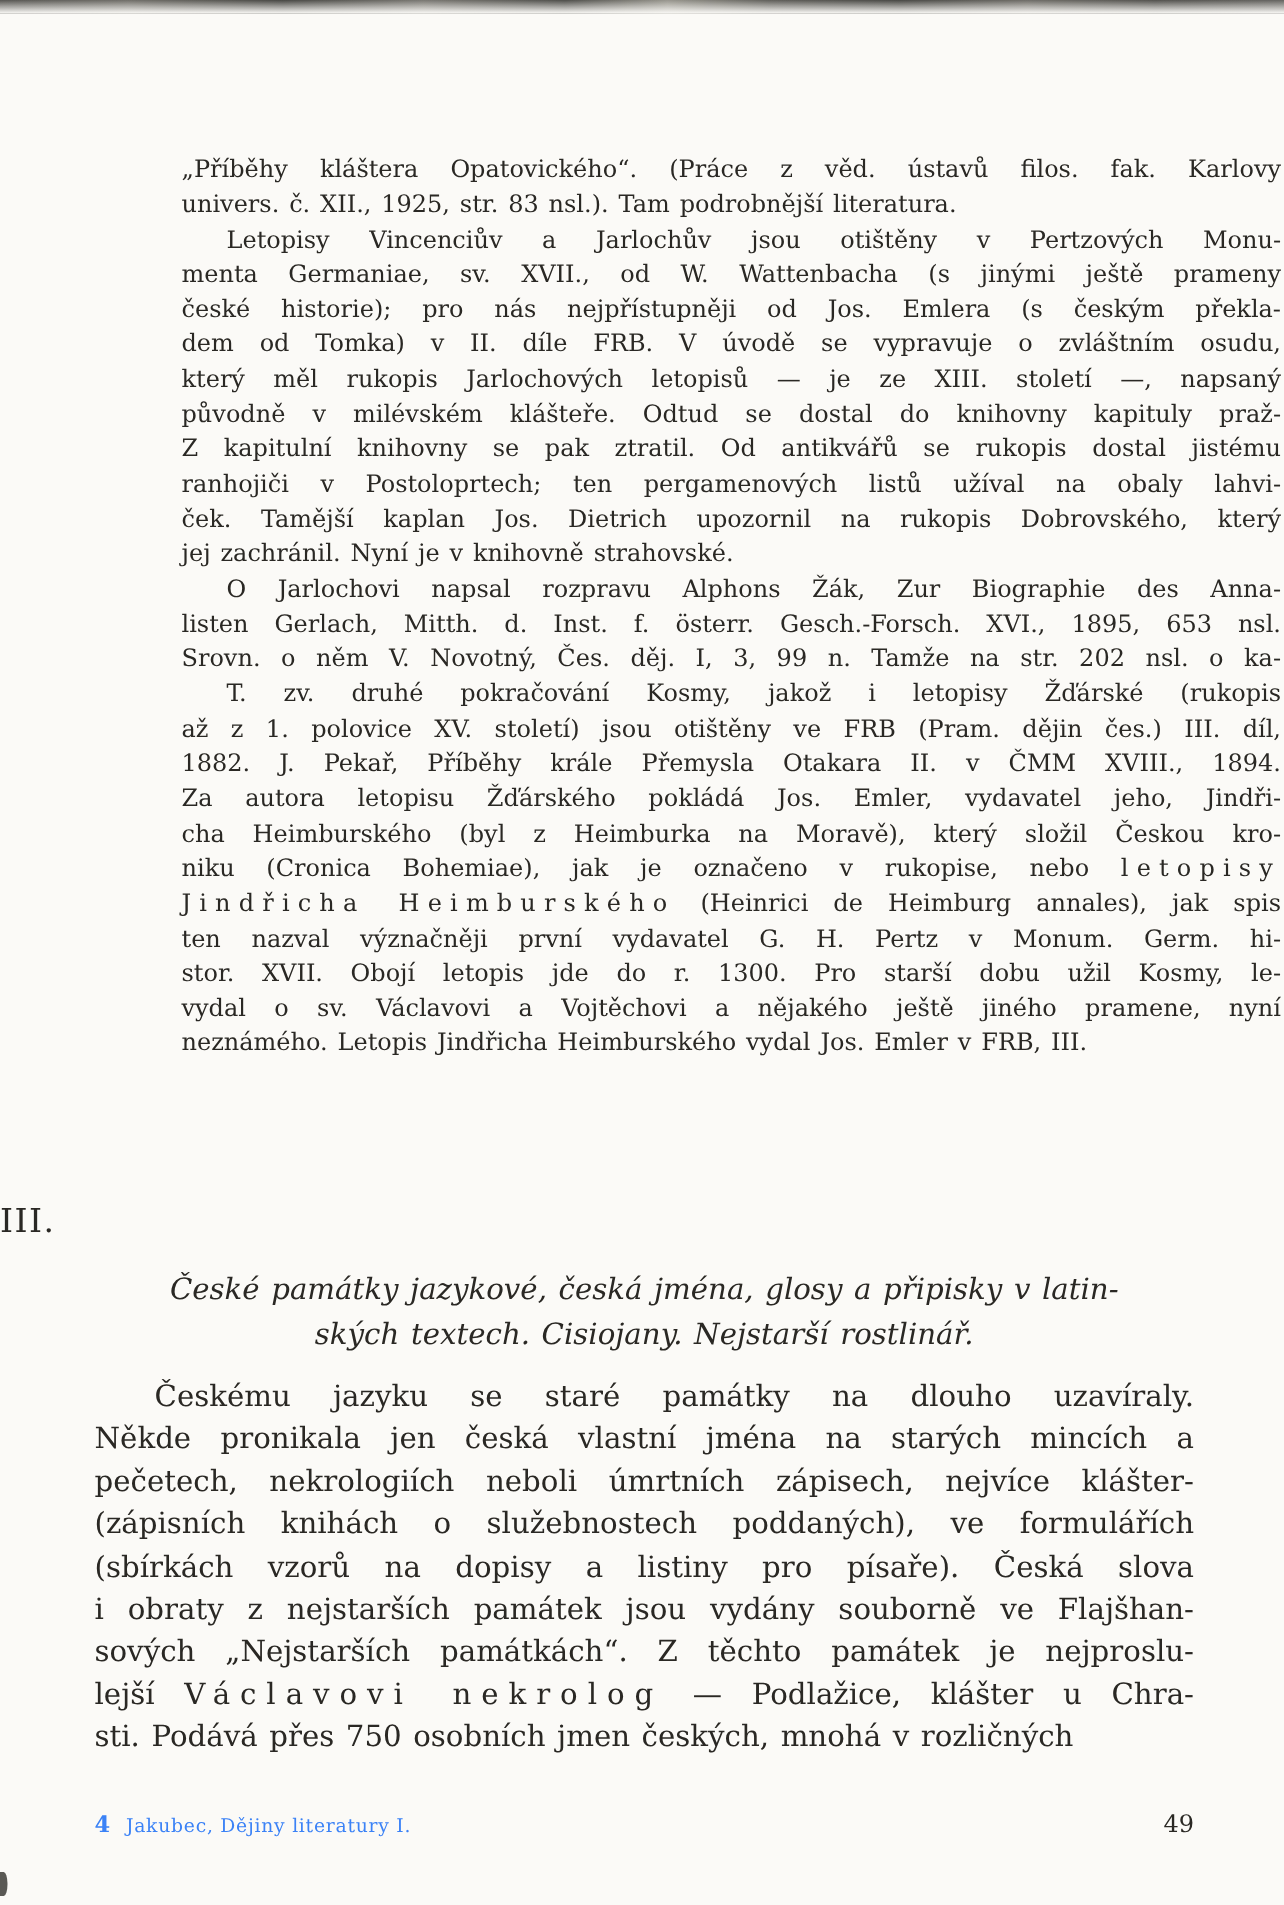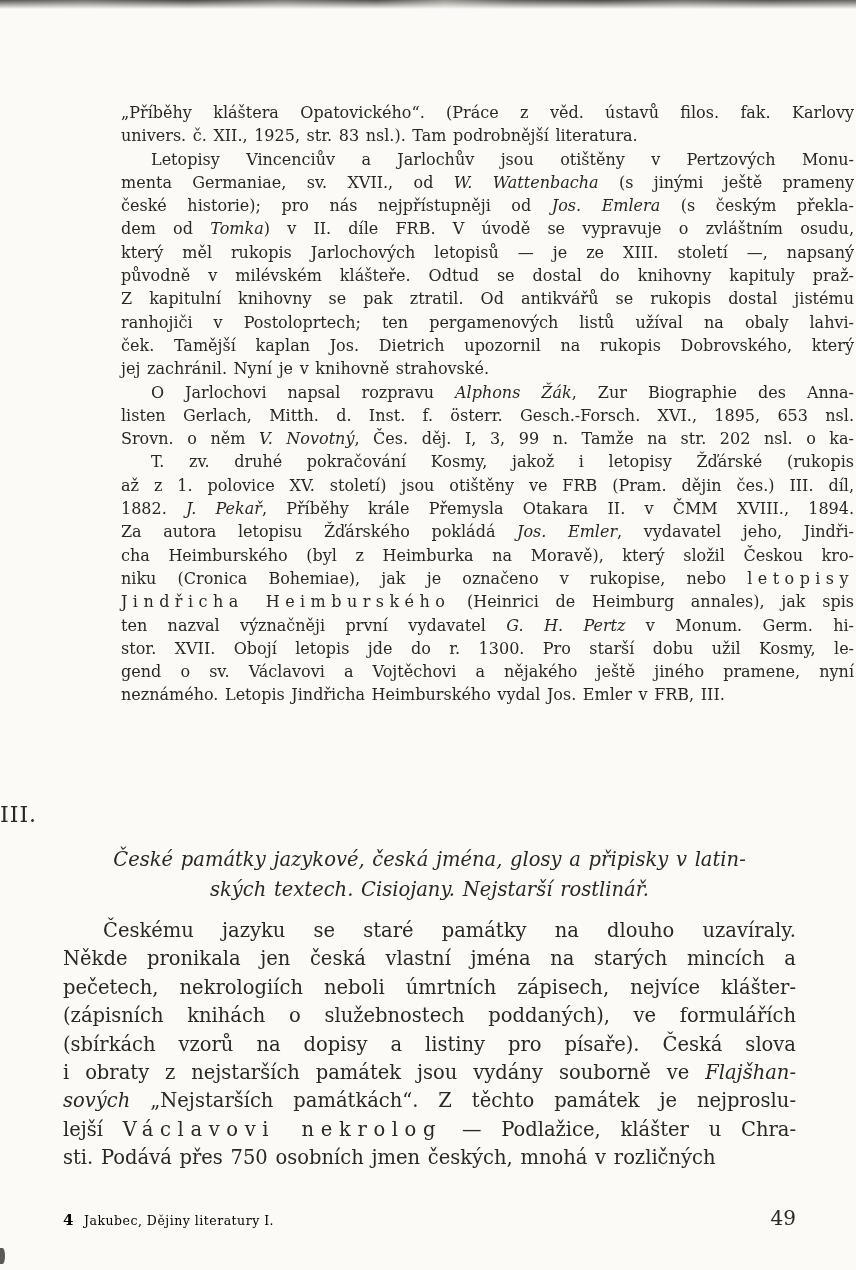--- a/index.html
+++ b/index.html
@@ -26,21 +26,21 @@
     background: #3d3c38; border-radius: 0 70% 70% 0; opacity: .85;
   }
   
   .line {
     text-align: justify;
     text-align-last: justify;
     word-spacing: 1.5px;
     white-space: normal;
   }
   .line.end { text-align-last: left; }
-  .i  { font-style: italic; }
+  .i  { }
   .sp { letter-spacing: 0.34em; }
   
   .notes {
     position: absolute; left: 79px; top: 101px; width: 733px;
     font-size: 16px; line-height: 23.3px; margin-left: 42px;
   }
   .notes .line.ind { text-indent: 30px; }
   
   .section-number {
     position: absolute; top: 802px; left: 0; width: 856px;
@@ -55,23 +55,23 @@
   .main {
     position: absolute; left: 63px; top: 917px; width: 733px;
     font-size: 19.5px; line-height: 28.4px;
   }
   .main .line.ind { text-indent: 40px; }
   
   .footer {
     position: absolute; left: 63px; top: 1206px; width: 733px;
     display: flex; justify-content: space-between; align-items: baseline;
   }
-  .footer-left { font-size: 12.5px; letter-spacing: 0.5px; color: #000000; }
+  .footer-left { font-size: 12.5px; letter-spacing: 0.5px; color: #3b82f6; }
   .sig { font-weight: bold; font-size: 15px; margin-right: 10px; }
-  .footer-right { font-size: 20px; margin-left: 38px; }
+  .footer-right { font-size: 16px; margin-left: 38px; }
 </style>
 </head>
 <body>
 
 <div class="page">
   <div class="scan-edge-top"></div>
 
   <div class="notes">
       <div class="line"><span>„Příběhy kláštera Opatovického“. (Práce z věd. ústavů filos. fak. Karlovy</span></div>
       <div class="line end"><span>univers. č. XII., 1925, str. 83 nsl.). Tam podrobnější literatura.</span></div>
@@ -90,21 +90,21 @@
       <div class="line"><span>Srovn. o něm </span><span class="i">V. Novotný</span><span>, Čes. děj. I, 3, 99 n. Tamže na str. 202 nsl. o ka-</span></div>
       <div class="line ind"><span>T. zv. druhé pokračování Kosmy, jakož i letopisy Žďárské (rukopis</span></div>
       <div class="line"><span>až z 1. polovice XV. století) jsou otištěny ve FRB (Pram. dějin čes.) III. díl,</span></div>
       <div class="line"><span>1882. </span><span class="i">J. Pekař</span><span>, Příběhy krále Přemysla Otakara II. v ČMM XVIII., 1894.</span></div>
       <div class="line"><span>Za autora letopisu Žďárského pokládá </span><span class="i">Jos. Emler</span><span>, vydavatel jeho, Jindři-</span></div>
       <div class="line"><span>cha Heimburského (byl z Heimburka na Moravě), který složil Českou kro-</span></div>
       <div class="line"><span>niku (Cronica Bohemiae), jak je označeno v rukopise, nebo </span><span class="sp">letopisy</span></div>
       <div class="line"><span class="sp">Jindřicha Heimburského</span><span> (Heinrici de Heimburg annales), jak spis</span></div>
       <div class="line"><span>ten nazval význačněji první vydavatel </span><span class="i">G. H. Pertz</span><span> v Monum. Germ. hi-</span></div>
       <div class="line"><span>stor. XVII. Obojí letopis jde do r. 1300. Pro starší dobu užil Kosmy, le-</span></div>
-      <div class="line"><span>gend o sv. Václavovi a Vojtěchovi a nějakého ještě jiného pramene, nyní</span></div>
+      <div class="line"><span>vydal o sv. Václavovi a Vojtěchovi a nějakého ještě jiného pramene, nyní</span></div>
       <div class="line end"><span>neznámého. Letopis Jindřicha Heimburského vydal Jos. Emler v FRB, III.</span></div>
     </div>
 
   <div class="section-number">III.</div>
 
   <div class="section-title">
       <div class="line"><span>České památky jazykové, česká jména, glosy a připisky v latin-</span></div>
       <div class="line"><span>ských textech. Cisiojany. Nejstarší rostlinář.</span></div>
     </div>
 

